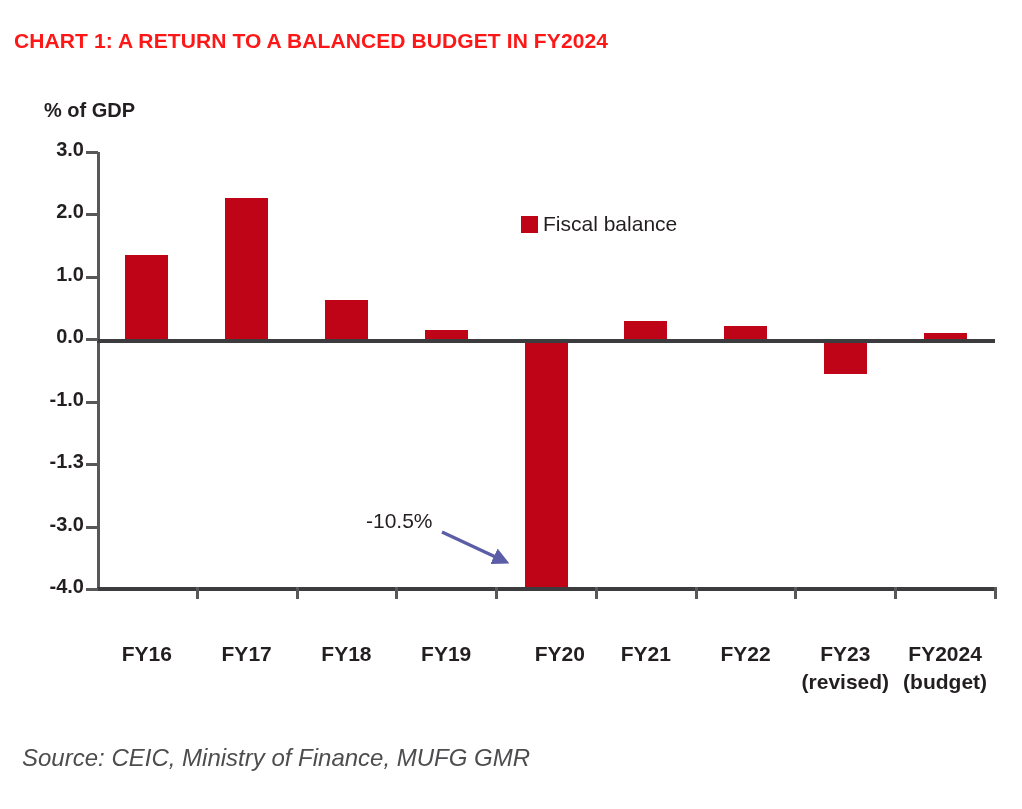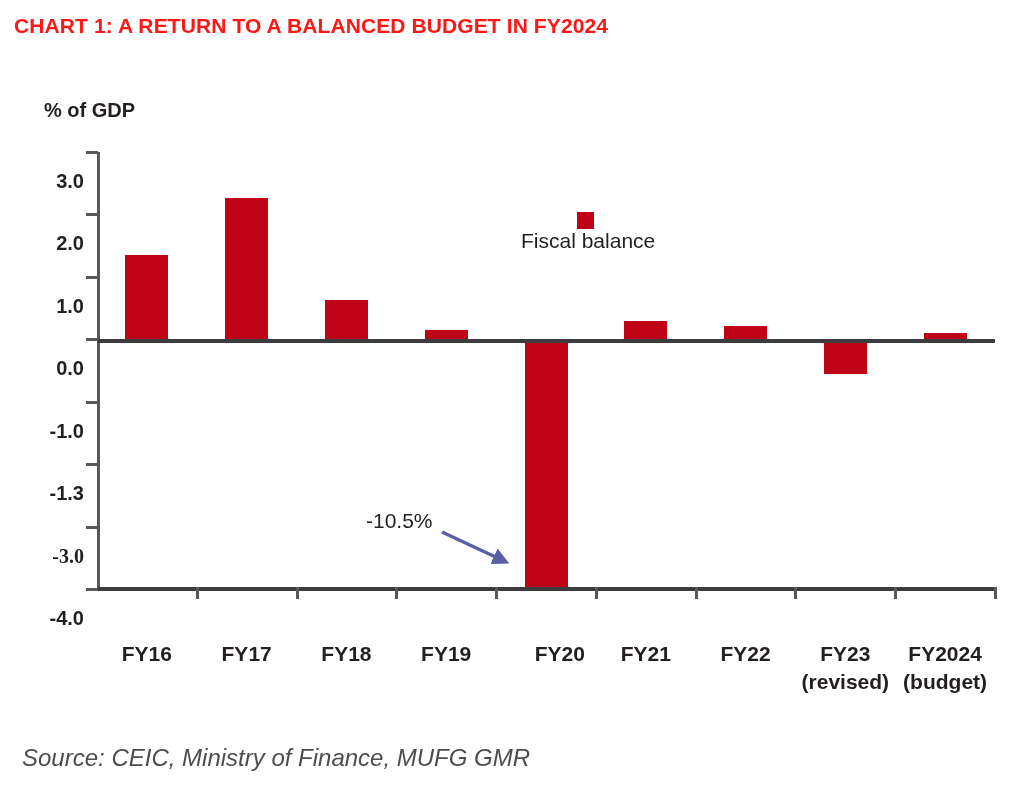--- a/index.html
+++ b/index.html
@@ -14,21 +14,21 @@
     position: relative;
     font-family: "Liberation Sans", sans-serif;
     color: #231f20;
     overflow: hidden;
   }
 
   
   #chart-title {
     position: absolute;
     left: 14px;
-    top: 14px;
+    top: 29px;
     font-size: 21px;
     font-weight: bold;
     letter-spacing: 0.1px;
     color: #fe1717;
     white-space: nowrap;
   }
 
   
   #axis-unit-label {
     position: absolute;
@@ -86,21 +86,20 @@
     background: #58585a;
   }
   .y-tick-label {
     position: absolute;
     right: 0;
     text-align: right;
     font-size: 20px;
     font-weight: bold;
     color: #231f20;
     white-space: nowrap;
-    margin-top: 32px;
   }
   #y-tick-labels {
     position: absolute;
     left: 12px;
     top: 152px;
     width: 72px;
     height: 437px;
   }
 
   .x-tick {
@@ -137,21 +136,20 @@
   }
   .x-label .l2 { display: block; }
 
   
   #legend {
     position: absolute;
     left: 521px;
     top: 212px;
     display: flex;
     align-items: center;
-    flex-direction: column;
   }
   #legend-swatch {
     width: 17px;
     height: 17px;
     background: #c00418;
     margin-right: 5px;
   }
   #legend-label {
     font-size: 21px;
     color: #231f20;
@@ -193,21 +191,21 @@
 
 <div id="axis-unit-label">% of GDP</div>
 
 <div id="y-tick-labels">
     <div class="y-tick-label" style="top: -14px;">3.0</div>
     <div class="y-tick-label" style="top: 48.4286px;">2.0</div>
     <div class="y-tick-label" style="top: 110.857px;">1.0</div>
     <div class="y-tick-label" style="top: 173.286px;">0.0</div>
     <div class="y-tick-label" style="top: 235.714px;">-1.0</div>
     <div class="y-tick-label" style="top: 298.143px;">-1.3</div>
-    <div class="y-tick-label" style="top: 360.571px; font-family: Liberation Serif, serif;">-3.0</div>
+    <div class="y-tick-label" style="top: 360.571px;">-3.0</div>
     <div class="y-tick-label" style="top: 423px;">-4.0</div>
   </div>
 
 <div id="plot-area">
   <div id="y-axis-line"></div>
   <div id="bars-layer">
       <div class="bar" style="left: 28.3889px; top: 103.007px; width: 43px; height: 84.2786px; background: rgb(192, 4, 24);"></div>
       <div class="bar" style="left: 128.167px; top: 46.1971px; width: 43px; height: 141.089px; background: rgb(192, 4, 24);"></div>
       <div class="bar" style="left: 227.944px; top: 147.956px; width: 43px; height: 39.33px; background: rgb(192, 4, 24);"></div>
       <div class="bar" style="left: 327.722px; top: 177.921px; width: 43px; height: 9.36429px; background: rgb(192, 4, 24);"></div>

